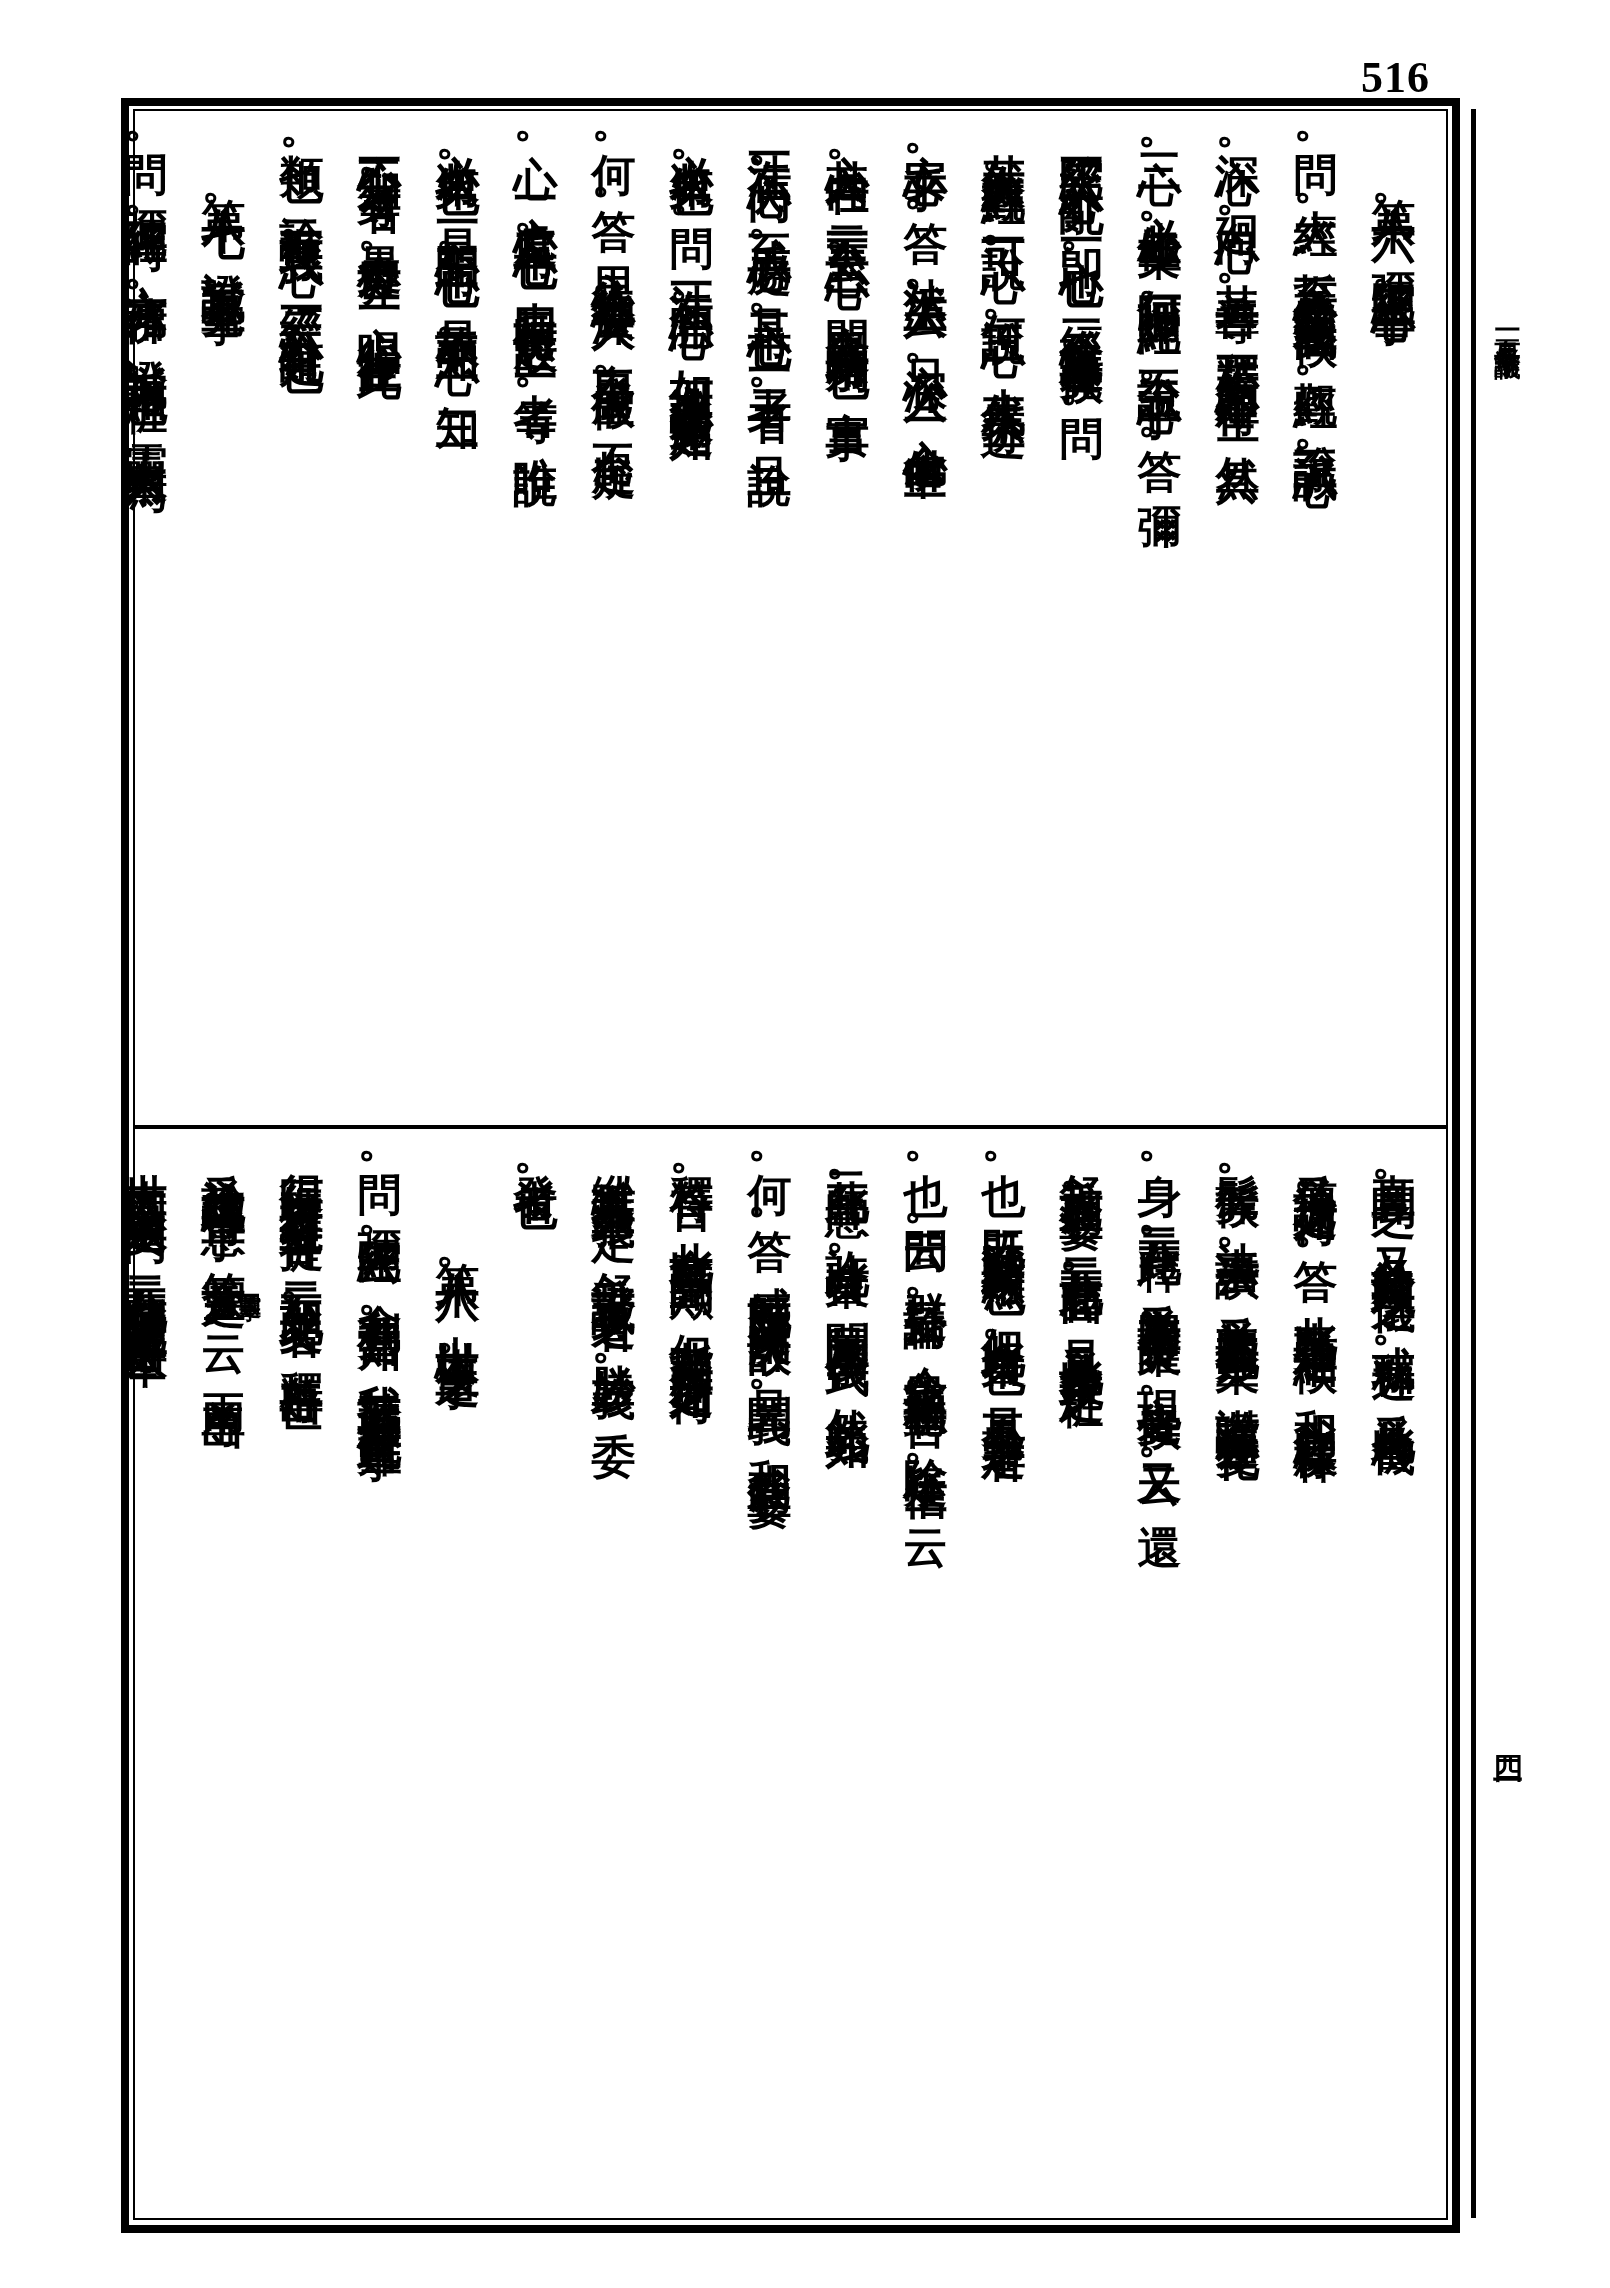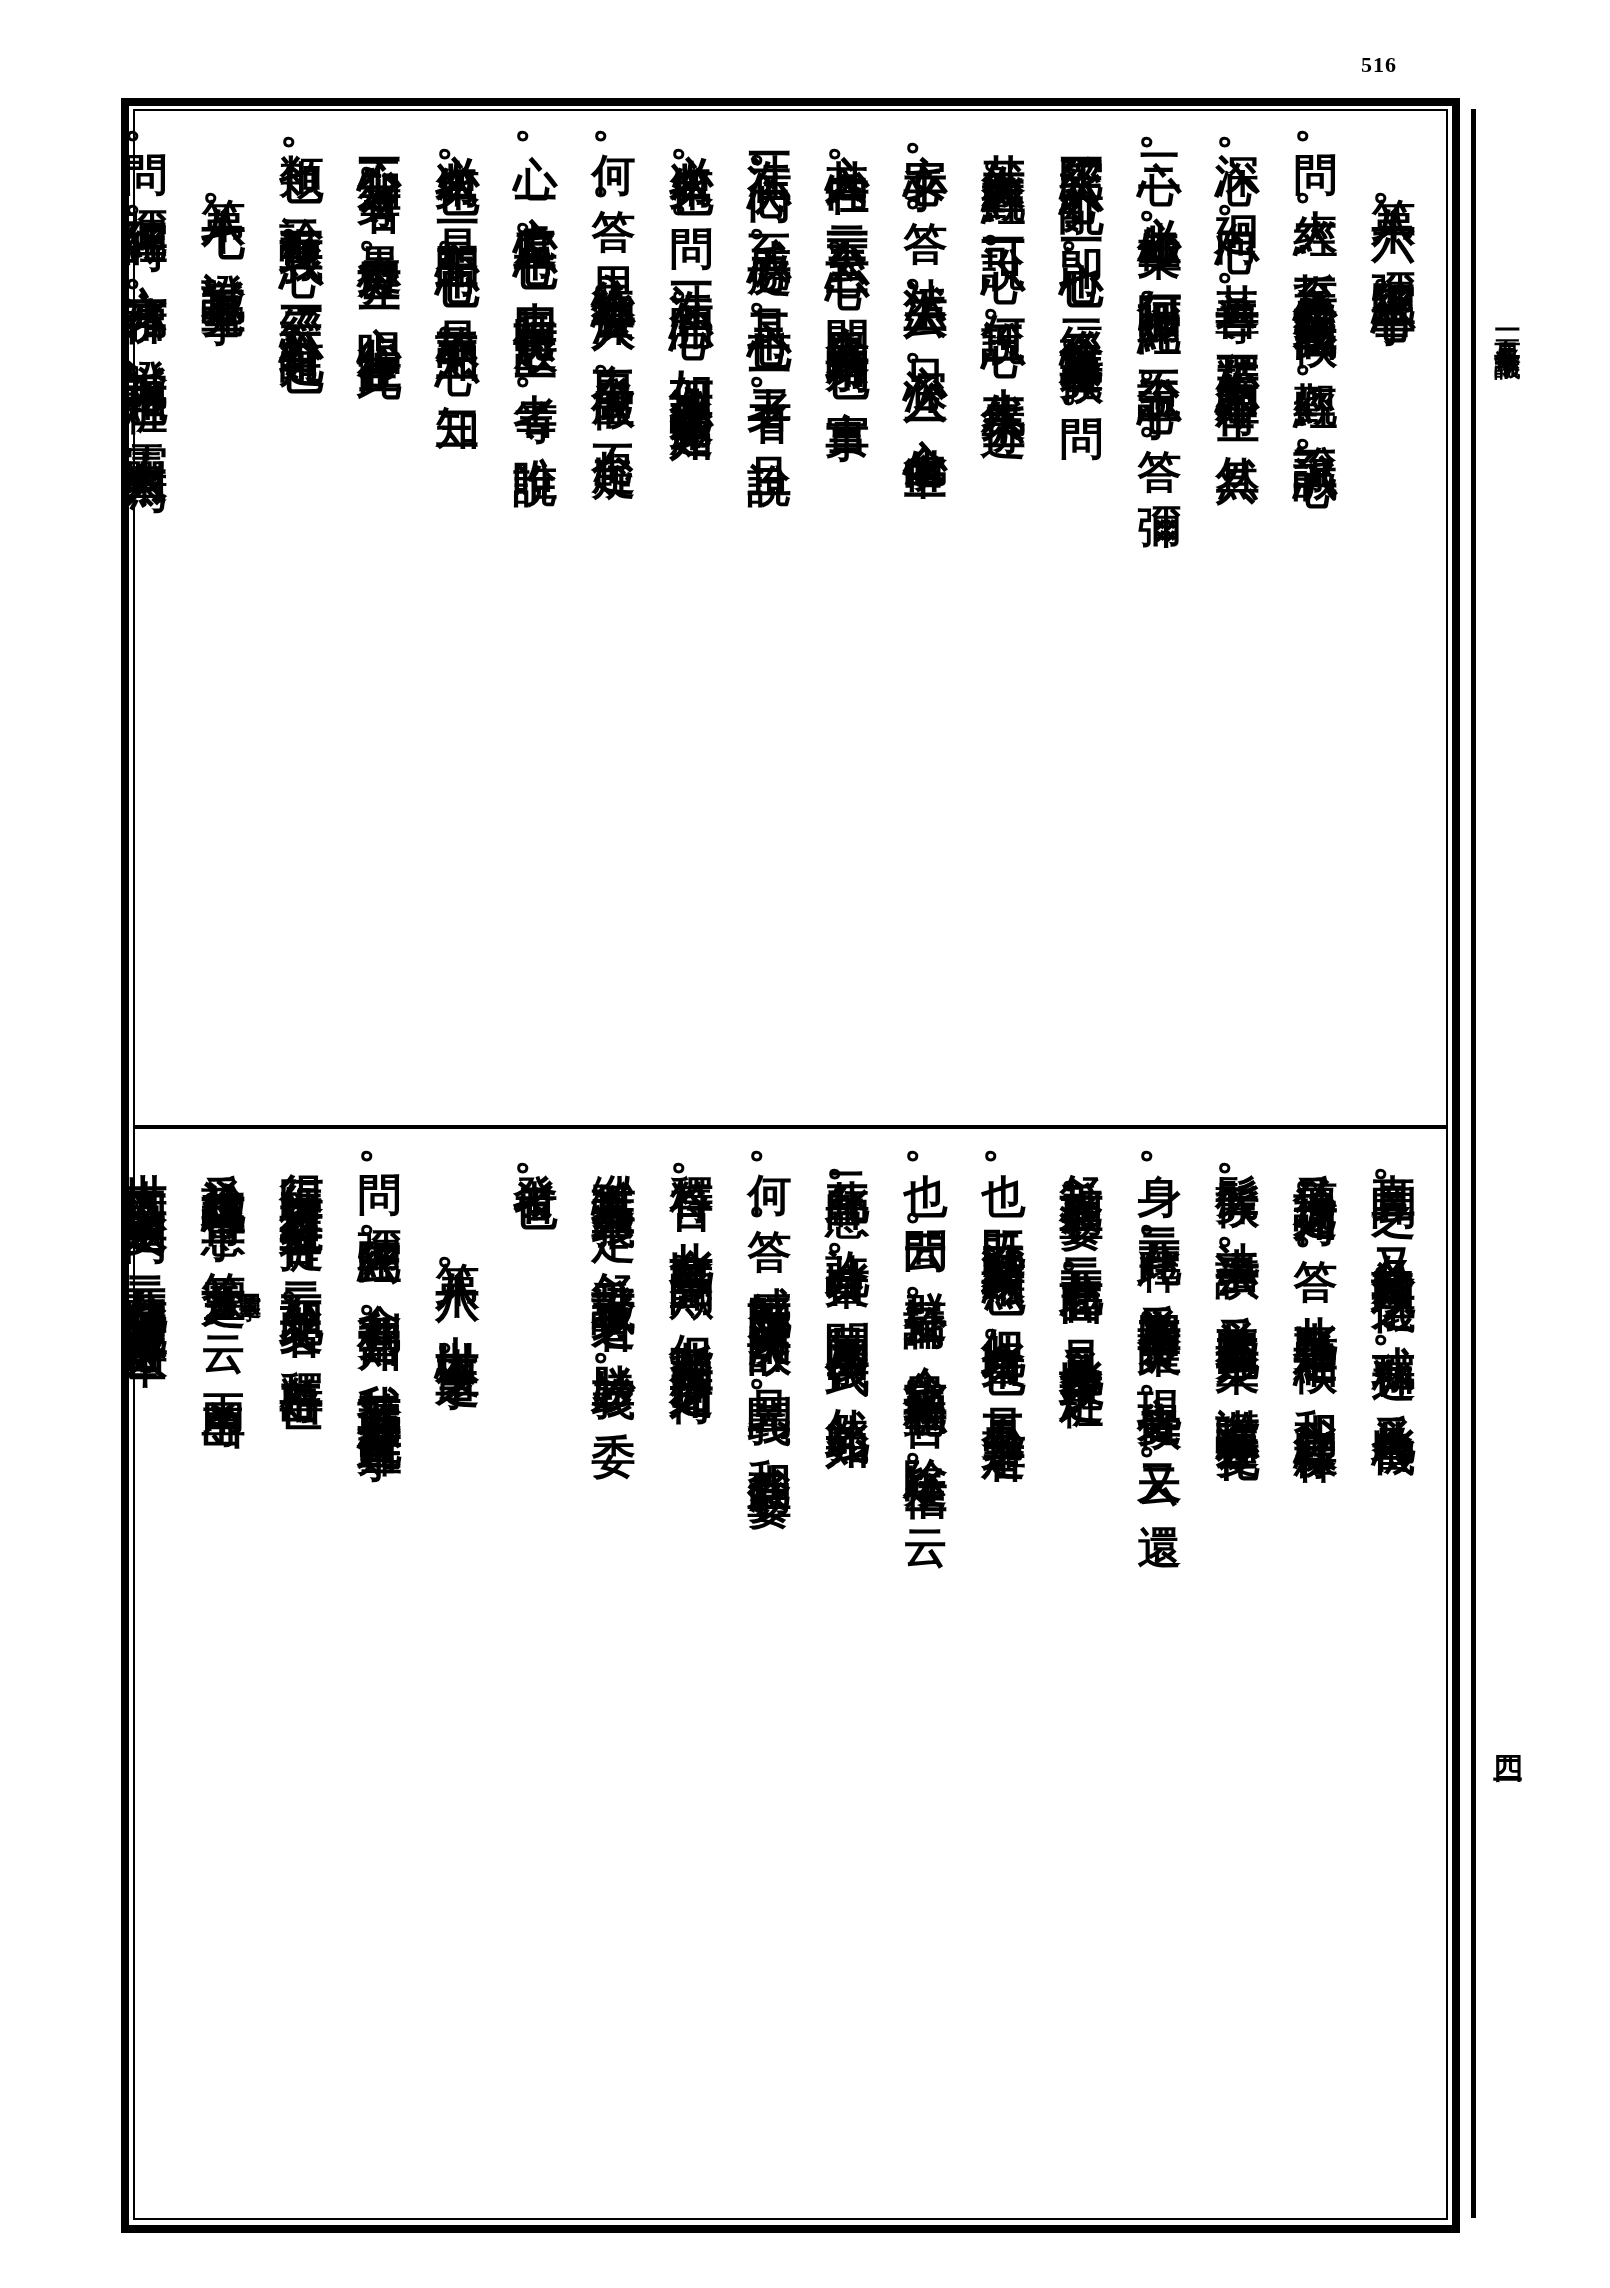--- a/index.html
+++ b/index.html
@@ -1,19 +1,19 @@
 <!DOCTYPE html>
 <html><head>
 <meta charset="utf-8">
 <style>
   html, body { margin: 0; padding: 0; background: #ffffff; }
   body { width: 1611px; height: 2289px; position: relative; overflow: hidden;
          font-family: "DejaVu Serif", "Liberation Serif", serif; color: #000; }
 
-  .page-number { position: absolute; left: 1361px; top: 52px; font-size: 22px;
+  .page-number { position: absolute; left: 1361px; top: 52px; font-size: 44px;
                  font-family: "Liberation Serif", serif; font-weight: bold; letter-spacing: 1px; }
 
   
   .frame-outer { position: absolute; left: 121px; top: 98px; width: 1339px; height: 2135px;
                  border: 8px solid #000; box-sizing: border-box; }
   .frame-inner { position: absolute; left: 133px; top: 109px; width: 1315px; height: 2111px;
                  border: 2px solid #000; box-sizing: border-box; }
 
   .divider { position: absolute; left: 135px; top: 1125px; width: 1311px; height: 4px; background: #000; }
 

